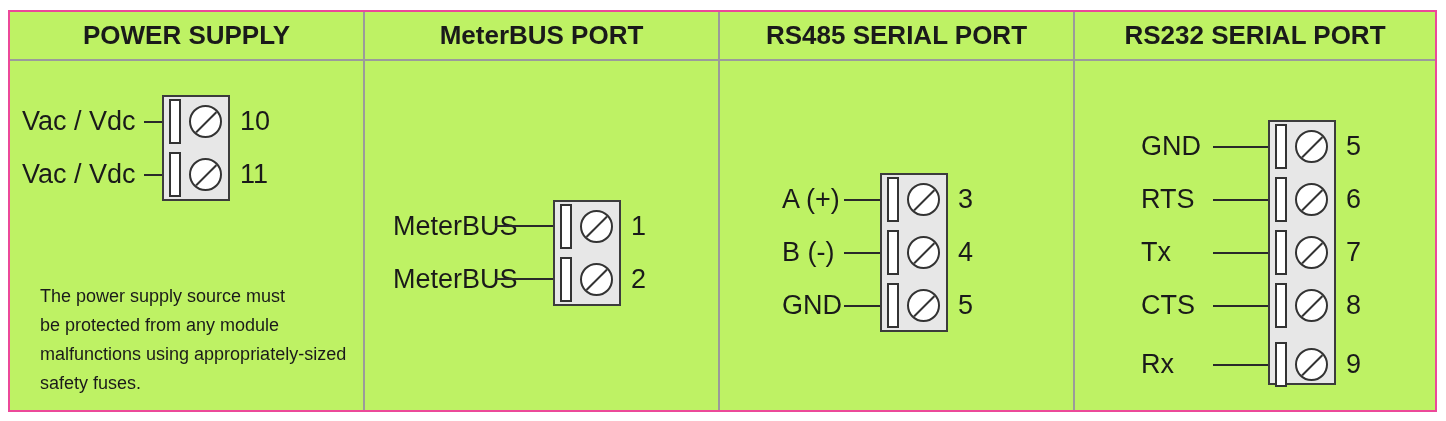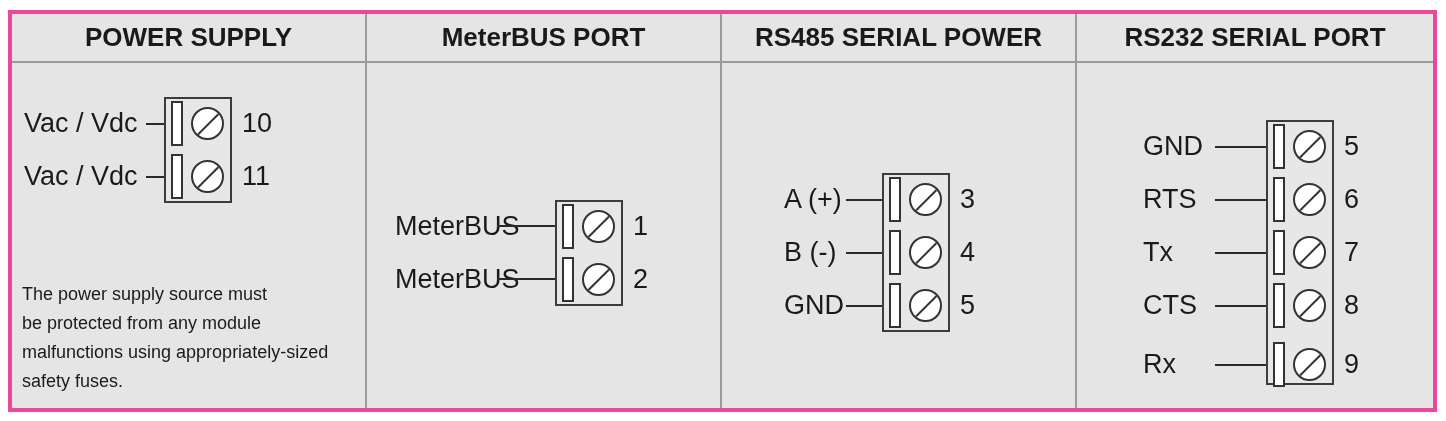--- a/index.html
+++ b/index.html
@@ -9,22 +9,22 @@
     font-family: "Liberation Sans", sans-serif;
     color: #1a1a1a;
     overflow: hidden;
   }
   .tbl {
     display: grid;
     grid-template-columns: 355px 355px 355px 1fr;
     grid-template-rows: 49px 1fr;
     width: 1429px; height: 402px;
     margin: 10px 0 0 8px;
-    border: 4px solid #ec4899;
-    background: #e5e5e5;
+    border: 2px solid #ec4899;
+    background: #bef264;
   }
   .hcell {
     border-right: 2px solid #9b9b9b;
     border-bottom: 2px solid #9b9b9b;
     display: flex; align-items: center; justify-content: center;
     font-weight: bold; font-size: 26px;
     white-space: nowrap;
   }
   .hcell.last { border-right: none; }
   .bcell {
@@ -106,30 +106,31 @@
     align-self: center;
     padding-left: 10px;
     font-size: 27px;
   }
   .note {
     margin-top: auto;
     padding: 0 6px 12px 10px;
     font-size: 18px;
     line-height: 29px;
     white-space: pre-line;
+    margin-left: 20px;
   }
 </style>
 </head>
 <body>
 
 <div class="tbl">
 
   <div class="hcell">POWER SUPPLY</div>
   <div class="hcell">MeterBUS PORT</div>
-  <div class="hcell">RS485 SERIAL POWER</div>
+  <div class="hcell">RS485 SERIAL PORT</div>
   <div class="hcell last">RS232 SERIAL PORT</div>
 
   <div class="bcell sec0">
     <div class="diagram">
       <div class="block-bg span2"></div>
       <div class="t-label r1">Vac / Vdc</div>
       <div class="t-wire r1"></div>
       <div class="t-unit r1">
         <span class="slot"></span>
         <span class="screw"></span>

